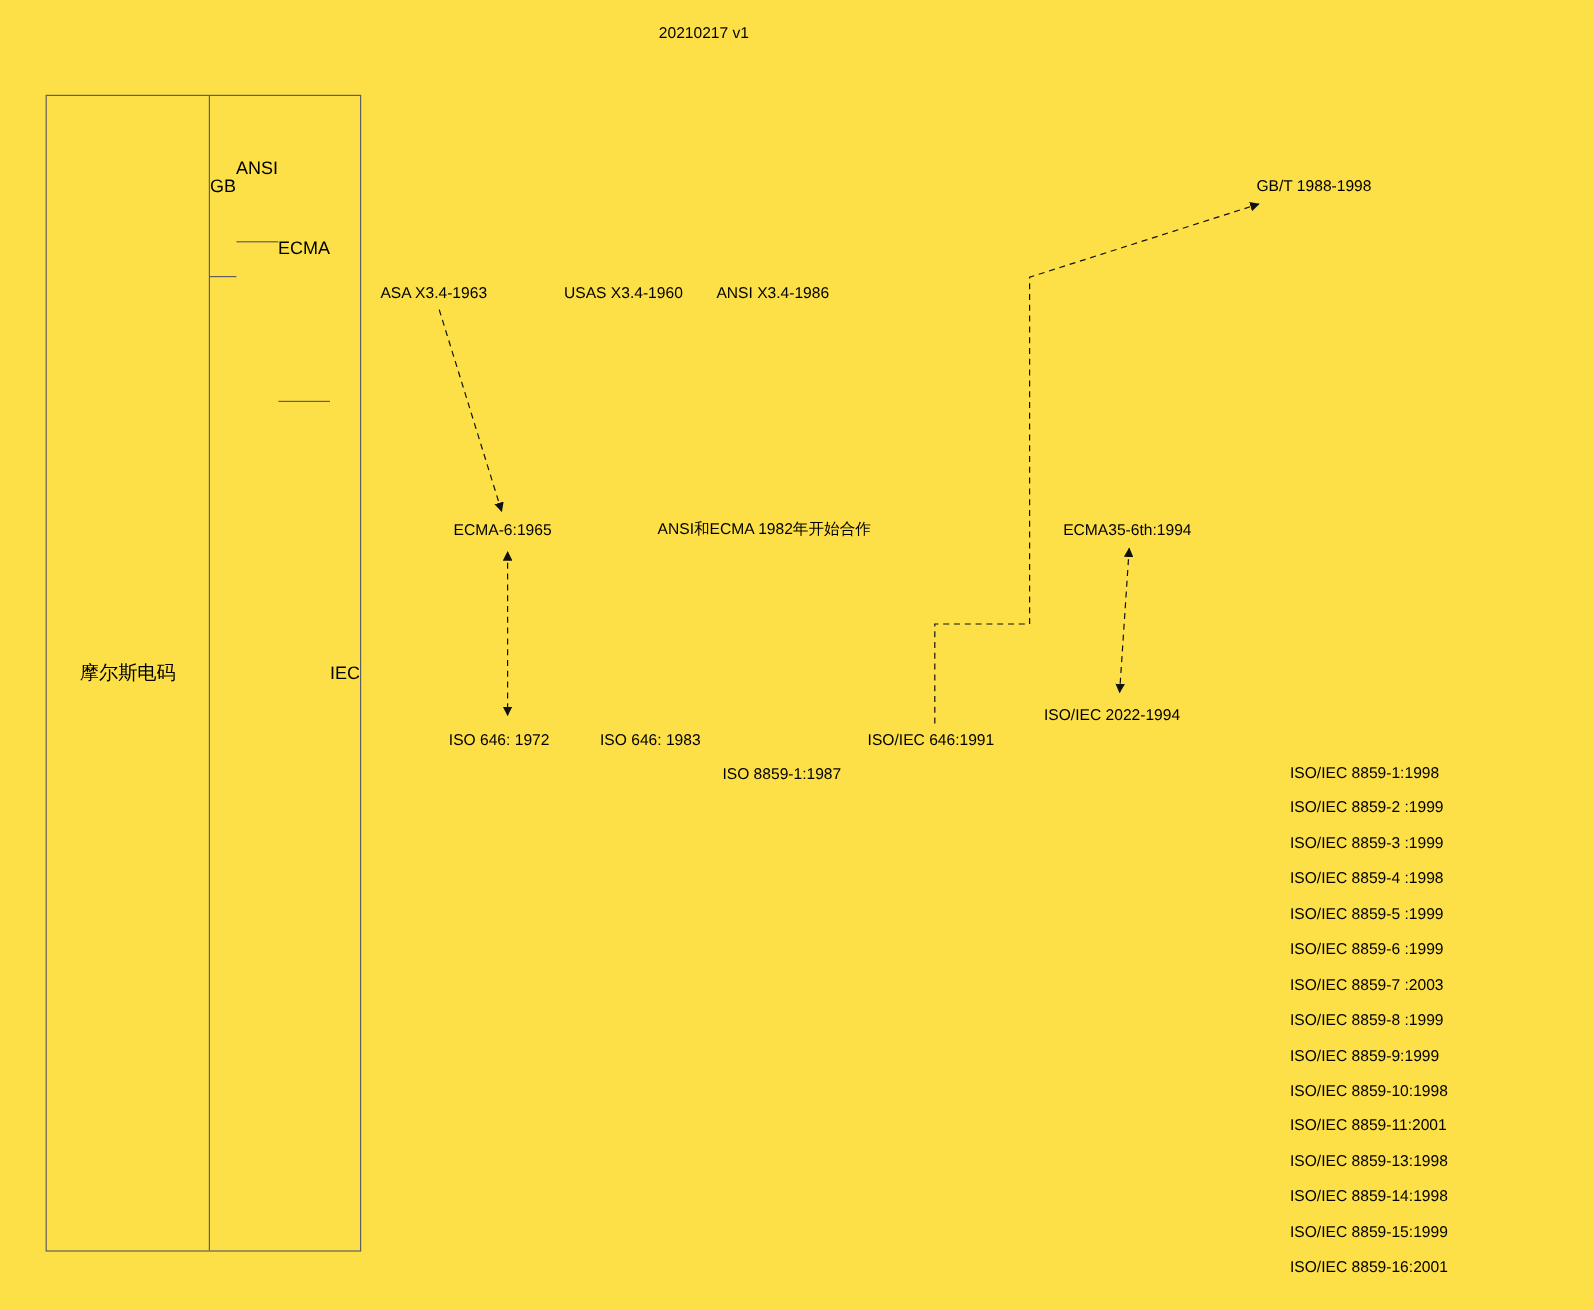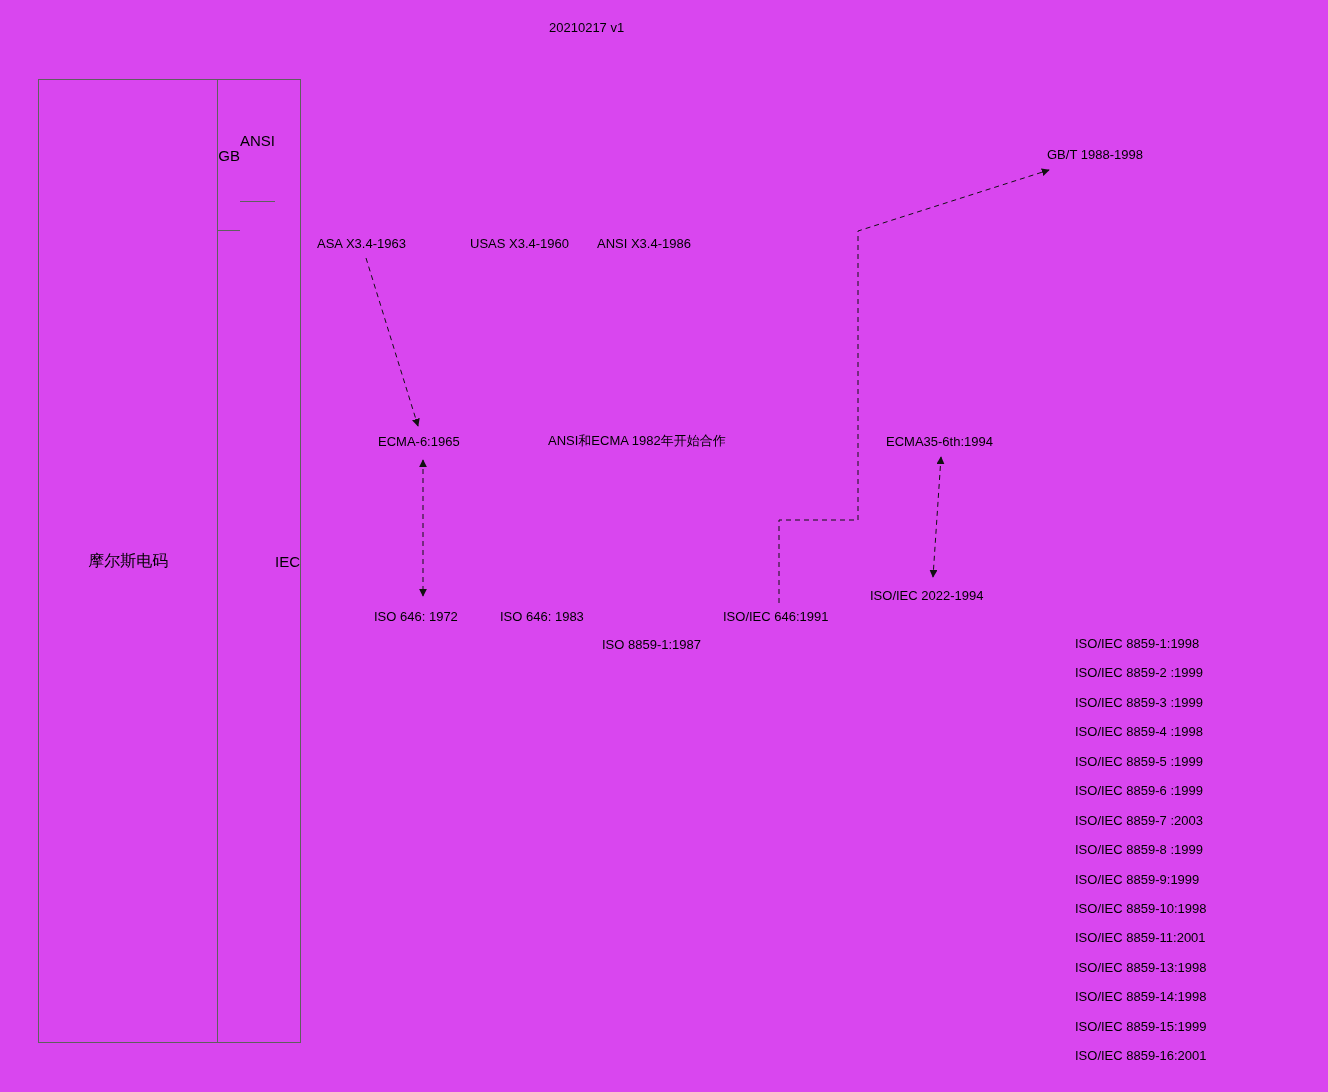--- a/index.html
+++ b/index.html
@@ -1,20 +1,20 @@
 <!DOCTYPE html>
 <html><head>
 <meta charset="utf-8">
 <style>
   html, body { margin: 0; padding: 0; background: #ffffff; }
   .canvas {
     position: relative;
     width: 1328px;
     height: 1092px;
-    background: #d946ef;
+    background: #fde047;
     font-family: "Liberation Sans", "DejaVu Sans", sans-serif;
     color: #000;
     overflow: hidden;
   }
   .title {
     position: absolute;
     left: 549px;
     top: 20px;
     font-size: 13px;
     white-space: nowrap;
@@ -101,20 +101,21 @@
 
 <div class="canvas">
 
   <div class="title">20210217 v1</div>
 
   <div class="org-table">
     <div class="org-root">摩尔斯电码</div>
     <div class="org-col">
       <div class="org-row row-gb">GB</div>
       <div class="org-row row-ansi">ANSI</div>
+      <div class="org-row row-ecma">ECMA</div>
       <div class="org-row row-iec">IEC</div>
     </div>
   </div>
 
   <svg class="arrow-layer" width="1328" height="1092" viewBox="0 0 1328 1092" xmlns="http://www.w3.org/2000/svg">
     <defs>
       <marker id="arrow" viewBox="0 0 10 10" refX="9" refY="5" markerWidth="8" markerHeight="8" orient="auto-start-reverse">
         <path d="M0,0 L10,5 L0,10 z" fill="#111111"></path>
       </marker>
     </defs>

